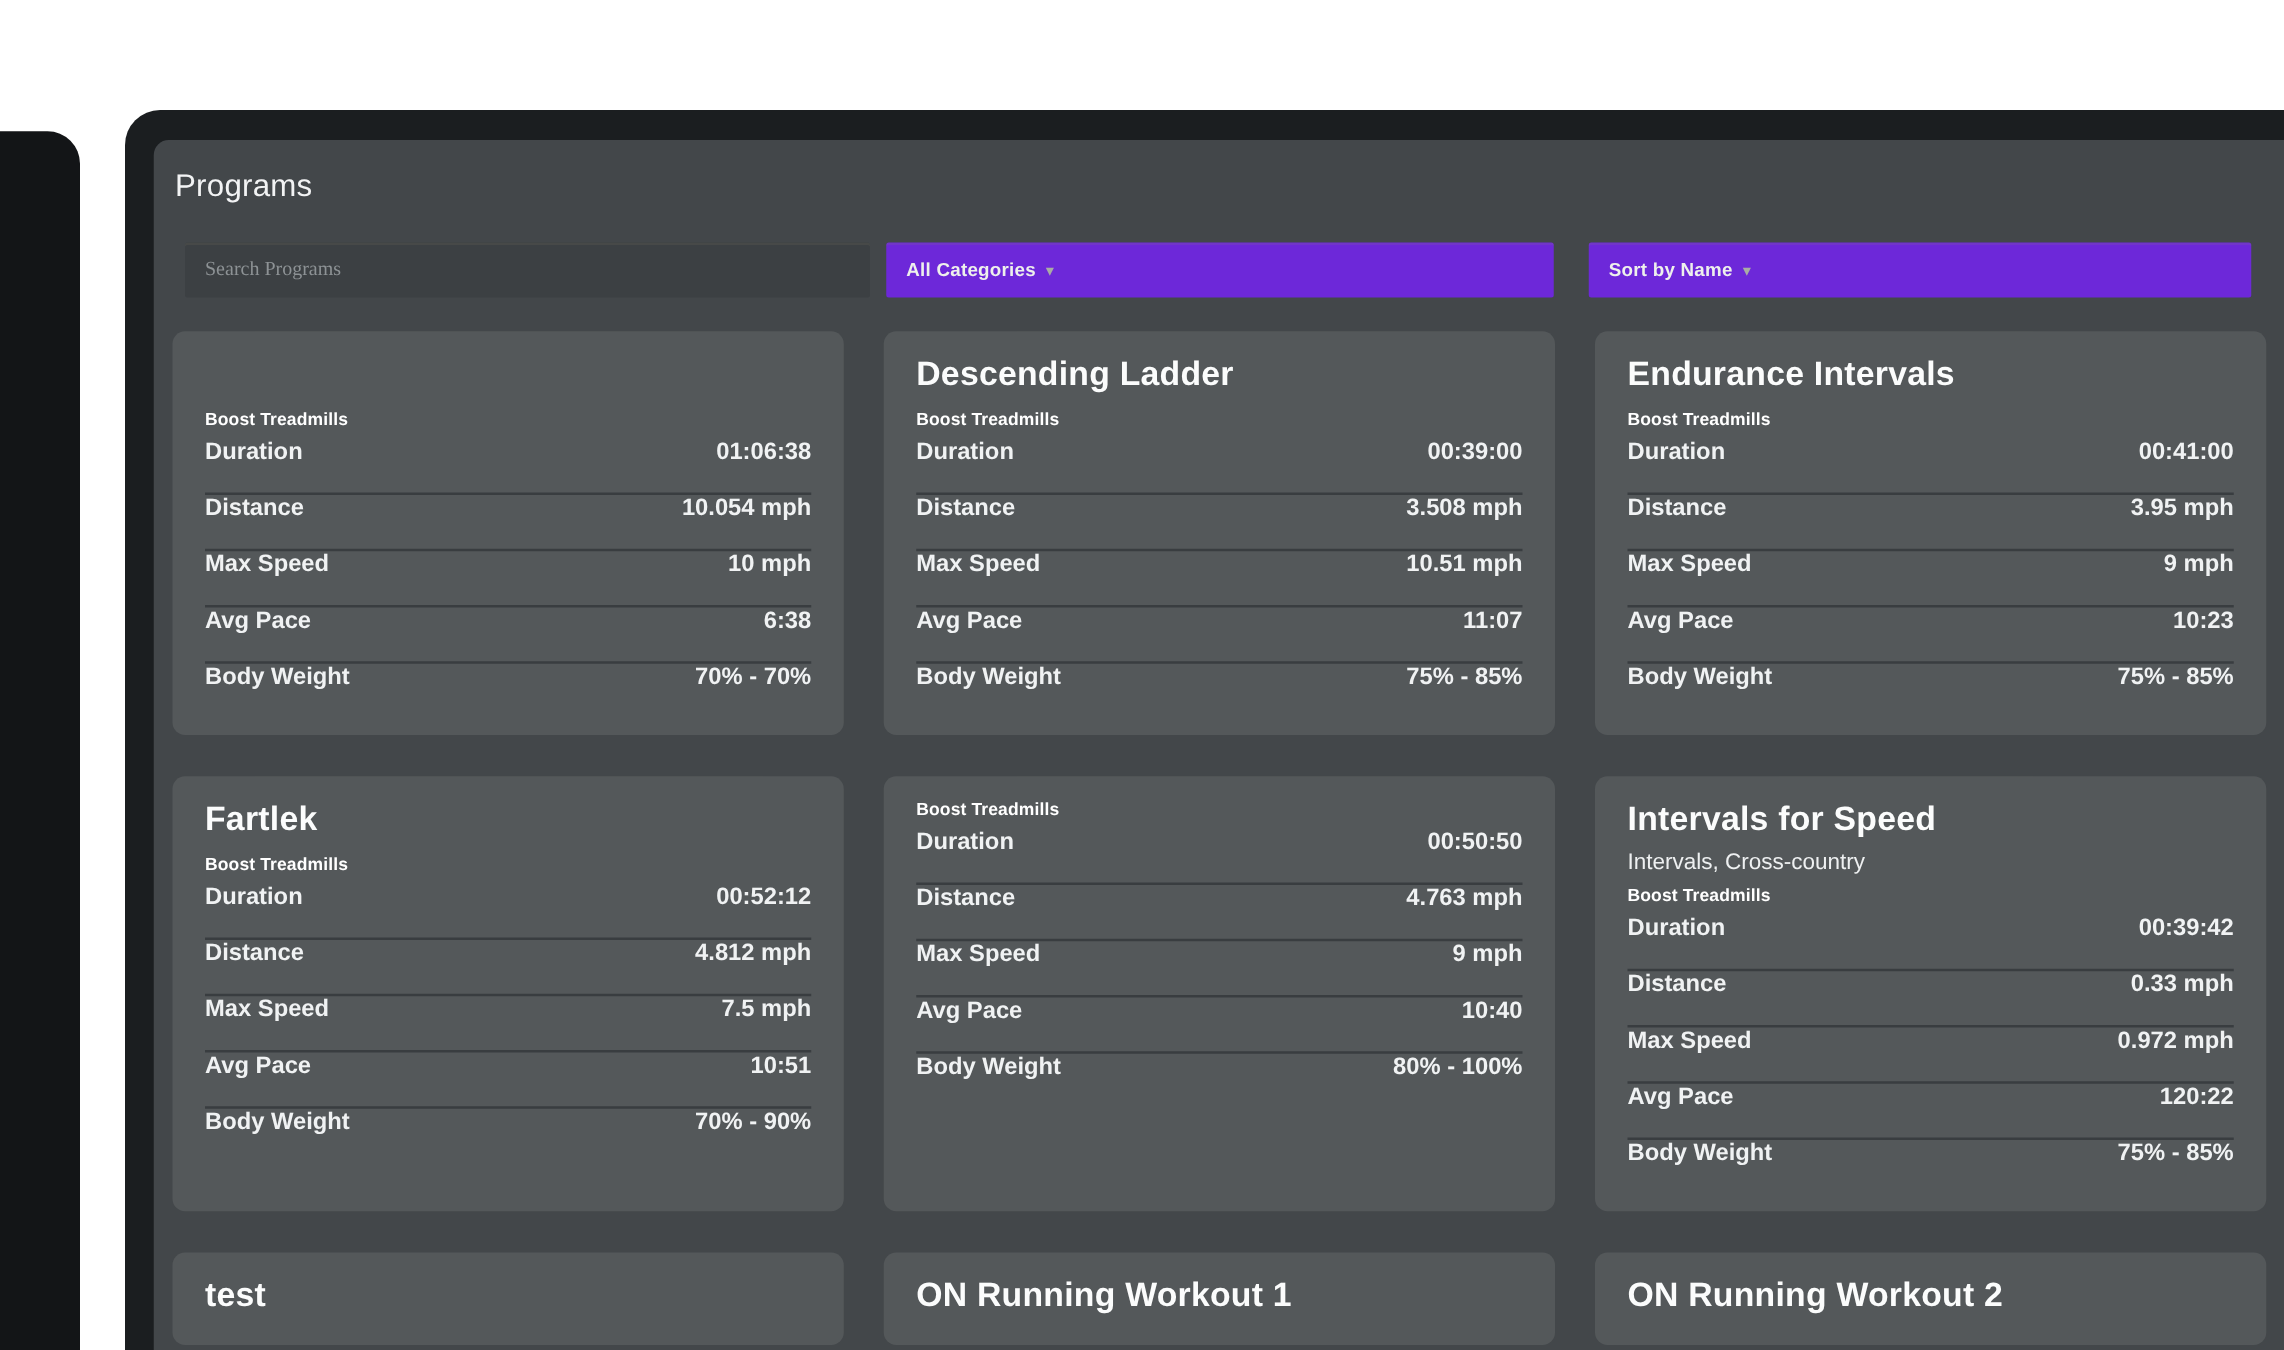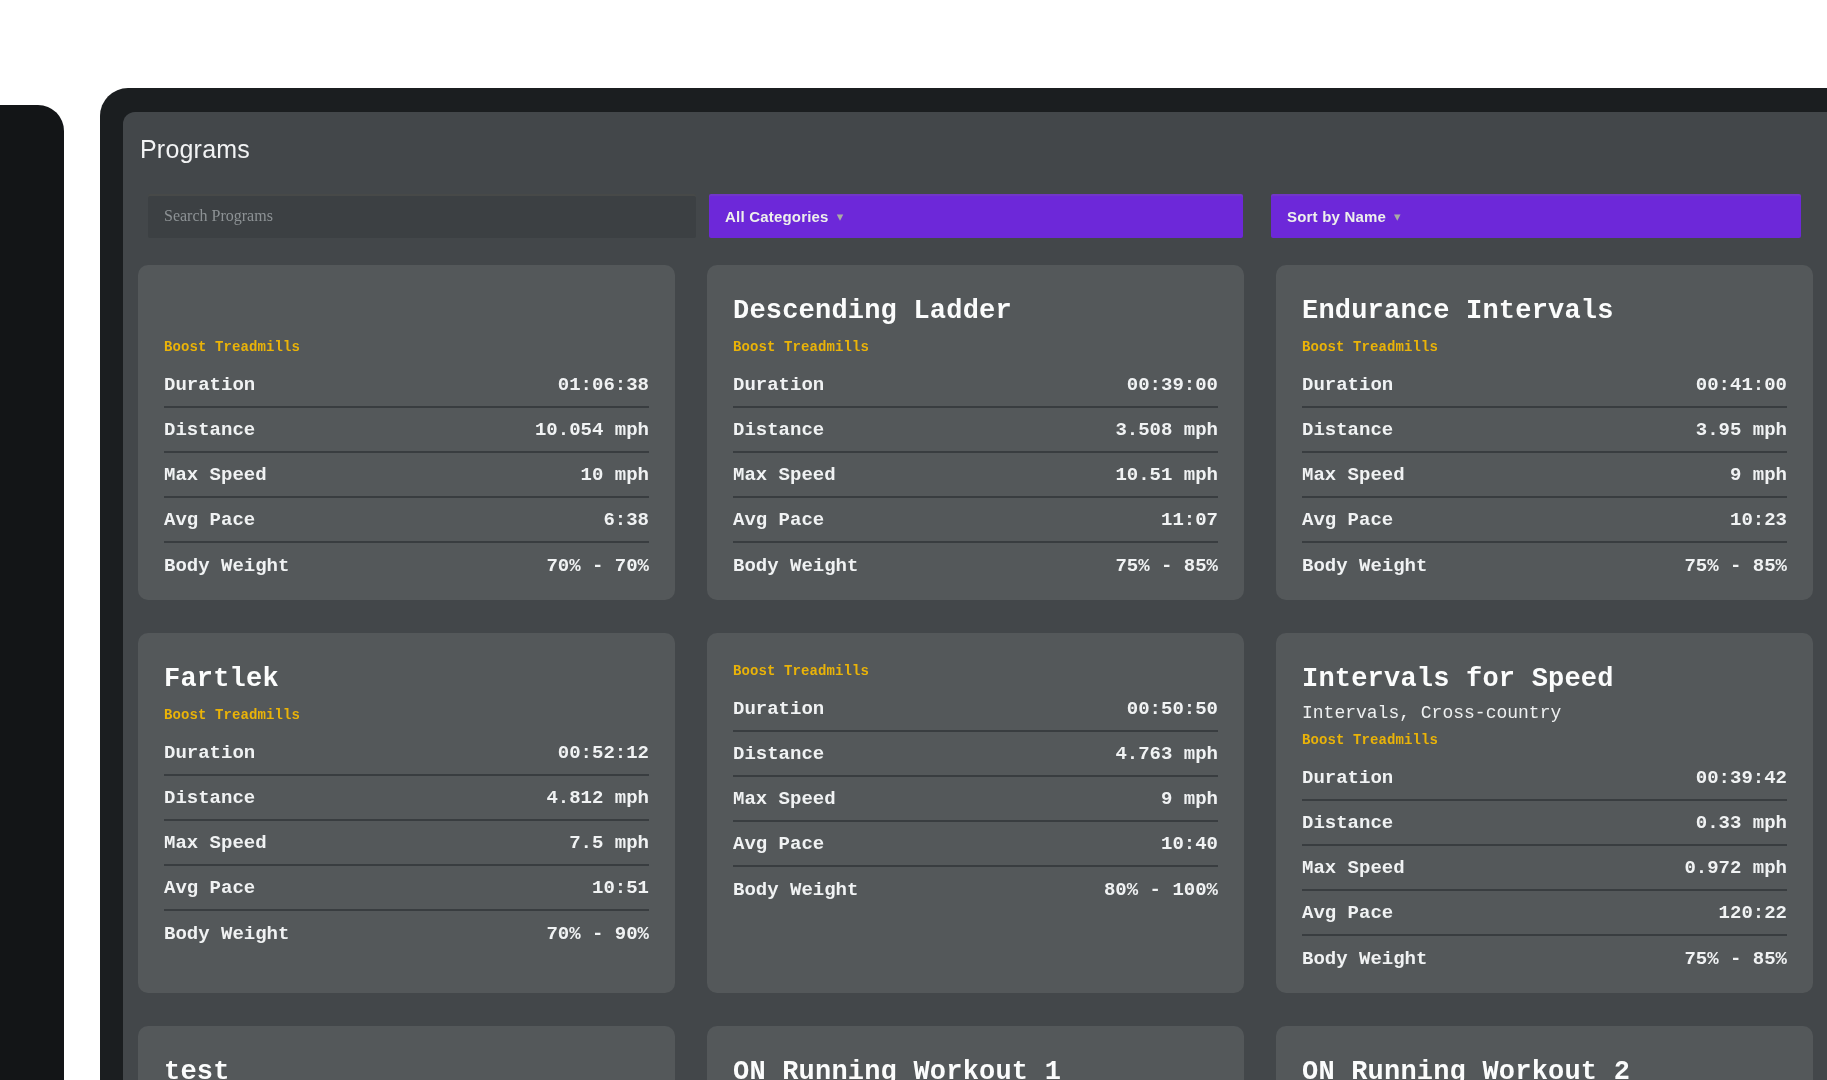--- a/index.html
+++ b/index.html
@@ -31,31 +31,31 @@
     align-items:center; padding:0 16px; cursor:pointer;
     box-shadow:inset 0 2px 0 rgba(140,135,115,0.15); }
   .dropdown-label { color:#eef0ec; font-size:15px; font-weight:700; letter-spacing:0.2px; }
   .caret { color:#a9aca5; font-size:13px; margin-left:8px; line-height:1; }
   .dd-cat { width:534px; margin-left:13px; }
   .dd-sort { width:530px; margin-left:28px; }
 
   
   .cards { display:grid; grid-template-columns:repeat(3, 537px); column-gap:32px;
     row-gap:33px; margin-top:27px; align-items:stretch; }
-  .card { background:#54585a; border-radius:10px; padding:24px 26px 12px 26px;
-    cursor:pointer;font-family:Liberation Mono, monospace; }
+  .card { background:#54585a; border-radius:10px; padding:12px 26px 12px 26px;
+    cursor:pointer; }
   .card-title { color:#fbfcfc; font-size:27px; font-weight:700; height:44px;
     line-height:44px; letter-spacing:0.2px; white-space:nowrap; overflow:hidden; }
   .card-subtitle { color:#eef0f1; font-size:18px; font-weight:400; line-height:25px; }
   .card-subtitle:empty { display:none; }
-  .card-brand { color:#eab308; font-size:14px; font-weight:700; line-height:20px;
+  .card-brand { color:#ffffff; font-size:14px; font-weight:700; line-height:20px;
     margin-top:4px; letter-spacing:0.1px; }
   .card-brand:empty { display:none; }
   .stats { margin-top:6px; }
-  .stat-row { height:45px; display:flex; align-items:center;
+  .stat-row { height:45px; display:flex; 
     justify-content:space-between; border-bottom:2px solid #393d40; }
   .stat-row:last-child { border-bottom:none; }
   .stat-label { color:#f0f2f3; font-size:19px; font-weight:700; }
   .stat-value { color:#f0f2f3; font-size:19px; font-weight:700; }
 </style>
 </head>
 <body>
 
 <div class="left-pill"></div>
 

